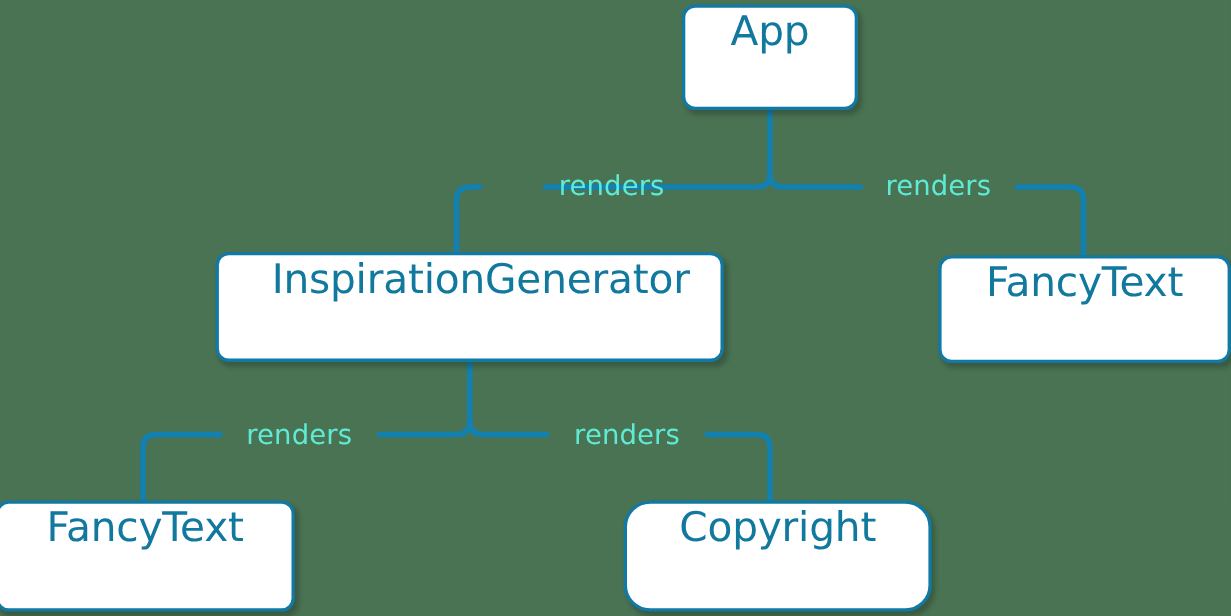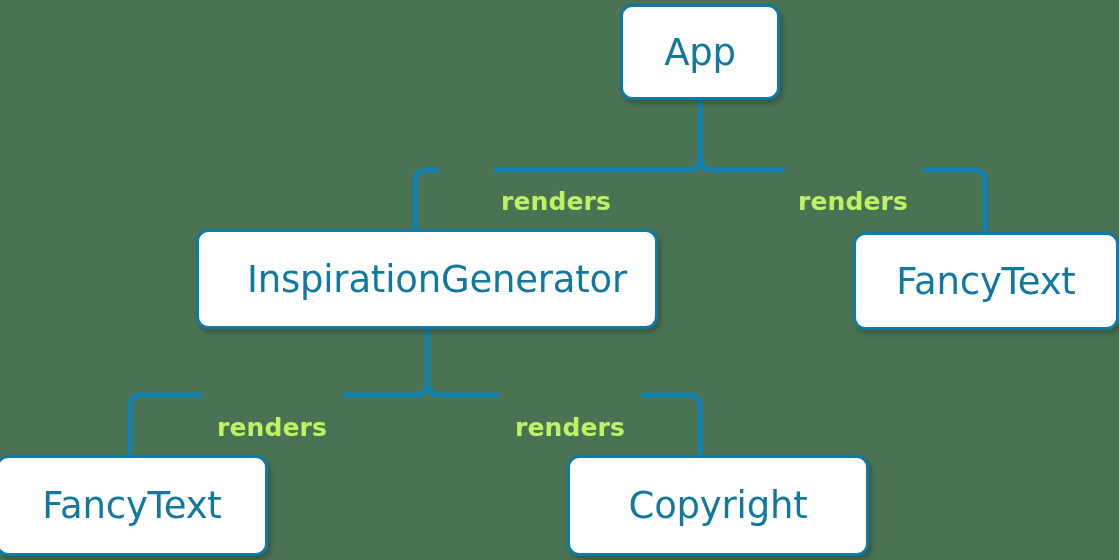--- a/index.html
+++ b/index.html
@@ -26,37 +26,35 @@
     height: 560px;
   }
   .node {
     position: absolute;
     box-sizing: border-box;
     background: #ffffff;
     border: 3px solid #1179a3;
     border-radius: 12px;
     color: #11789e;
     display: flex;
-    align-items: center;
     justify-content: center;
     font-size: 37px;
     font-weight: 400;
     letter-spacing: -0.2px;
     white-space: nowrap;
     box-shadow: 3px 4px 5px rgba(0, 0, 0, 0.22);
   }
   .edge-label {
     position: absolute;
-    color: #bef264;
+    color: #5eead4;
     font-size: 25px;
-    font-weight: 700;
+    font-weight: 400;
     letter-spacing: 0.1px;
     white-space: nowrap;
     transform: translate(-50%, -50%);
-    margin-top: 32px;
   }
 </style>
 </head>
 <body>
 
 <div id="diagram">
 
   <svg id="edges" viewBox="0 0 1119 560" xmlns="http://www.w3.org/2000/svg">
     <g fill="none" stroke="#1280b0" stroke-width="5" stroke-linecap="round">
 
@@ -87,21 +85,21 @@
   </div>
 
   <div class="node" style="left:853px; top:232px; width:266px; height:98px;">
     <span>FancyText</span>
   </div>
 
   <div class="node" style="left:-4px; top:455px; width:272px; height:101px;">
     <span>FancyText</span>
   </div>
 
-  <div class="node" style="left:567px; top:455px; width:302px; height:101px;">
+  <div class="node" style="left:567px; top:455px; width:280px; height:101px;border-radius:24px;">
     <span>Copyright</span>
   </div>
 
   <div class="edge-label" style="left:556px; top:169px;">renders</div>
   <div class="edge-label" style="left:853px; top:169px;">renders</div>
   <div class="edge-label" style="left:272px; top:395px;">renders</div>
   <div class="edge-label" style="left:570px; top:395px;">renders</div>
 
 </div>
 

